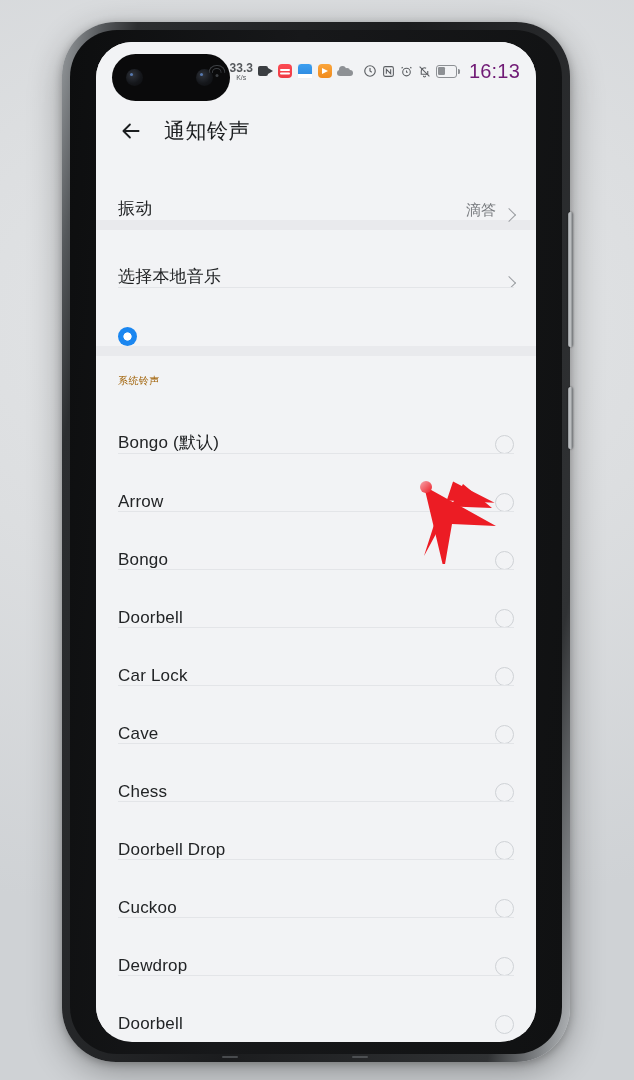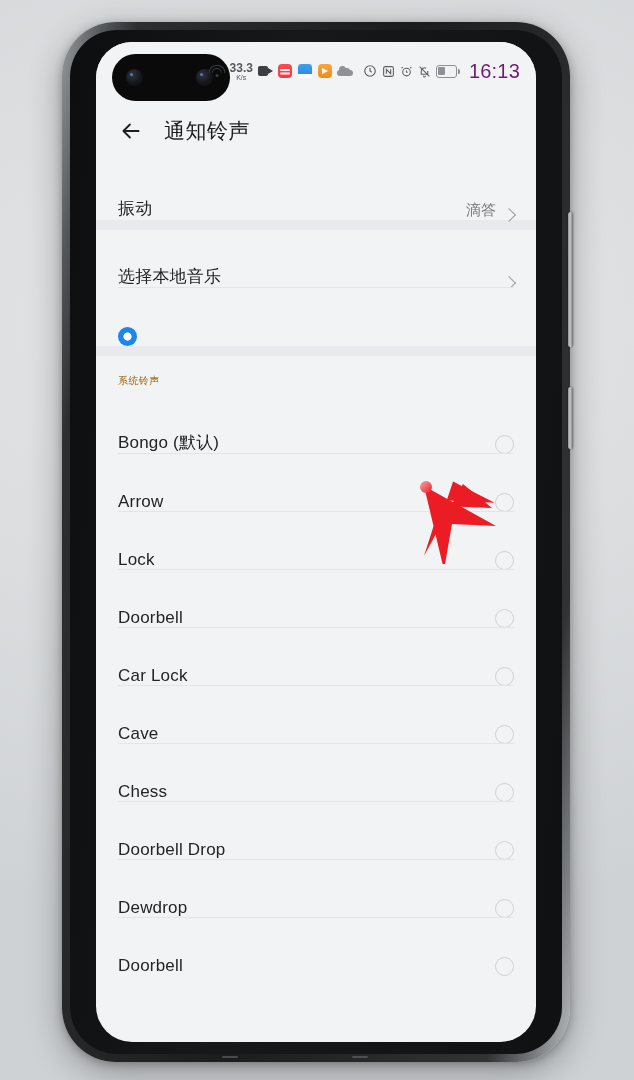--- a/index.html
+++ b/index.html
@@ -355,41 +355,45 @@
     <div id="ringtone-list">
         <div class="row sep-inset">
           <span class="label">Bongo (默认)</span>
           <span class="radio"></span>
         </div>
         <div class="row sep-inset">
           <span class="label">Arrow</span>
           <span class="radio"></span>
         </div>
         <div class="row sep-inset">
-          <span class="label">Lock</span>
+          <span class="label">Bongo</span>
           <span class="radio"></span>
         </div>
         <div class="row sep-inset">
           <span class="label">Doorbell</span>
           <span class="radio"></span>
         </div>
         <div class="row sep-inset">
           <span class="label">Car Lock</span>
           <span class="radio"></span>
         </div>
         <div class="row sep-inset">
           <span class="label">Cave</span>
           <span class="radio"></span>
         </div>
         <div class="row sep-inset">
           <span class="label">Chess</span>
           <span class="radio"></span>
         </div>
         <div class="row sep-inset">
           <span class="label">Doorbell Drop</span>
+          <span class="radio"></span>
+        </div>
+        <div class="row sep-inset">
+          <span class="label">Cuckoo</span>
           <span class="radio"></span>
         </div>
         <div class="row sep-inset">
           <span class="label">Dewdrop</span>
           <span class="radio"></span>
         </div>
         <div class="row">
           <span class="label">Doorbell</span>
           <span class="radio"></span>
         </div>

